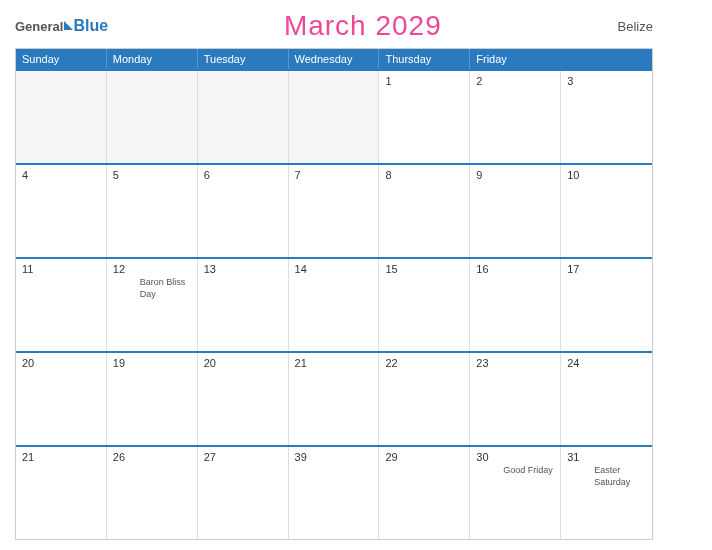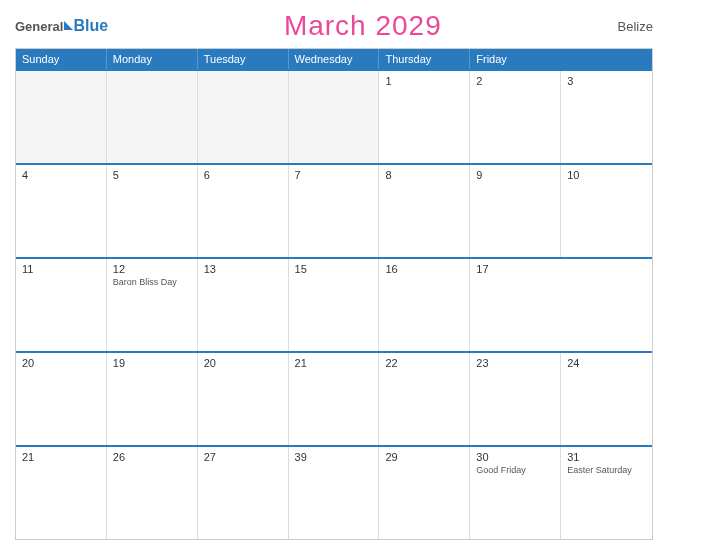--- a/index.html
+++ b/index.html
@@ -105,20 +105,21 @@
       font-size: 11px;
       color: #333;
       display: block;
     }
     .holiday {
       font-size: 9px;
       color: #555;
       margin-top: 2px;
       display: block;
       line-height: 1.3;
+      margin-left: 27px;
     }
   </style>
 </head>
 <body>
 
 <div class="page">
   <div class="header">
     <div class="logo">
       <span class="logo-text-general">General</span>
       <div class="logo-triangle"></div>
@@ -182,20 +183,23 @@
             <span class="day-number">11</span>
           </div>
           <div class="day-cell">
             <span class="day-number">12</span>
             <span class="holiday">Baron Bliss Day</span>
           </div>
           <div class="day-cell">
             <span class="day-number">13</span>
           </div>
           <div class="day-cell">
+            <span class="day-number">14</span>
+          </div>
+          <div class="day-cell">
             <span class="day-number">15</span>
           </div>
           <div class="day-cell">
             <span class="day-number">16</span>
           </div>
           <div class="day-cell">
             <span class="day-number">17</span>
           </div>
         </div>
         <div class="week-row">

